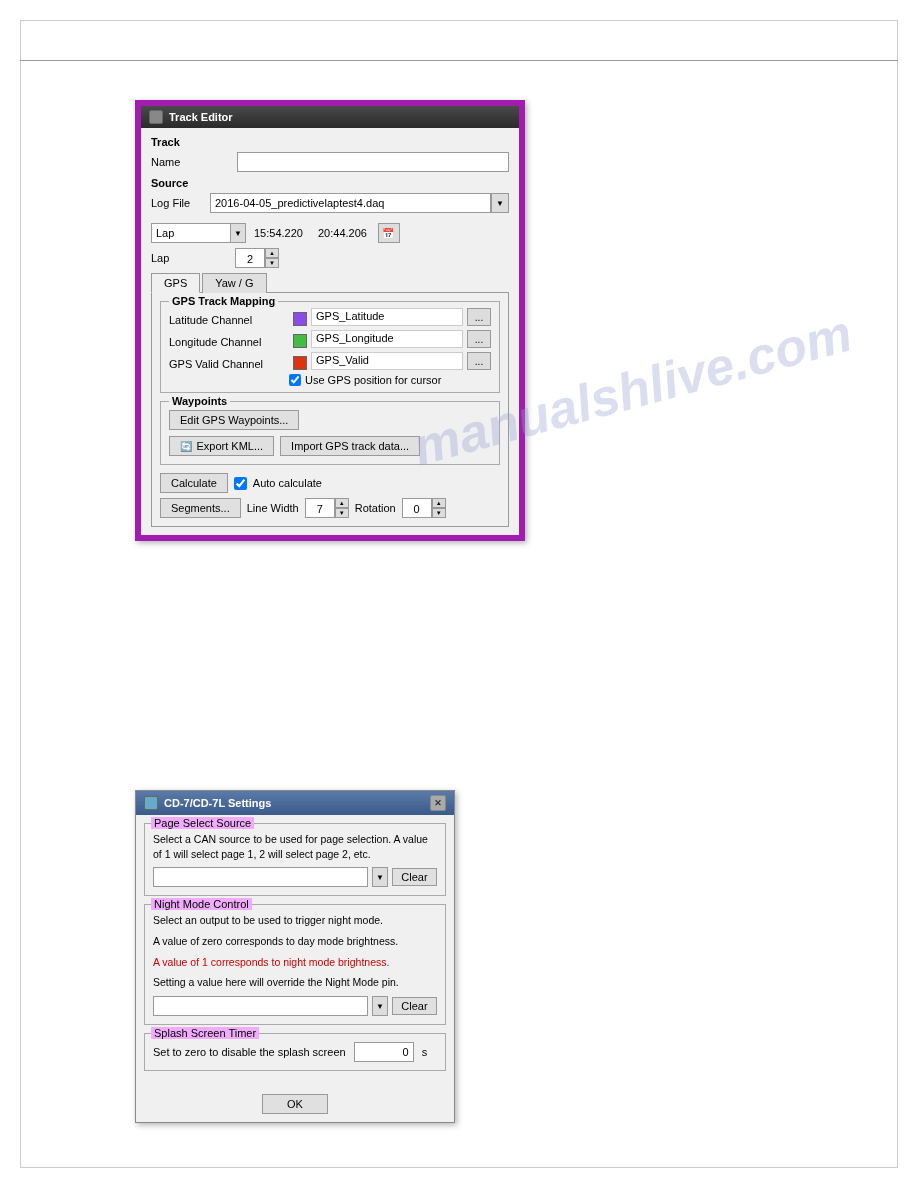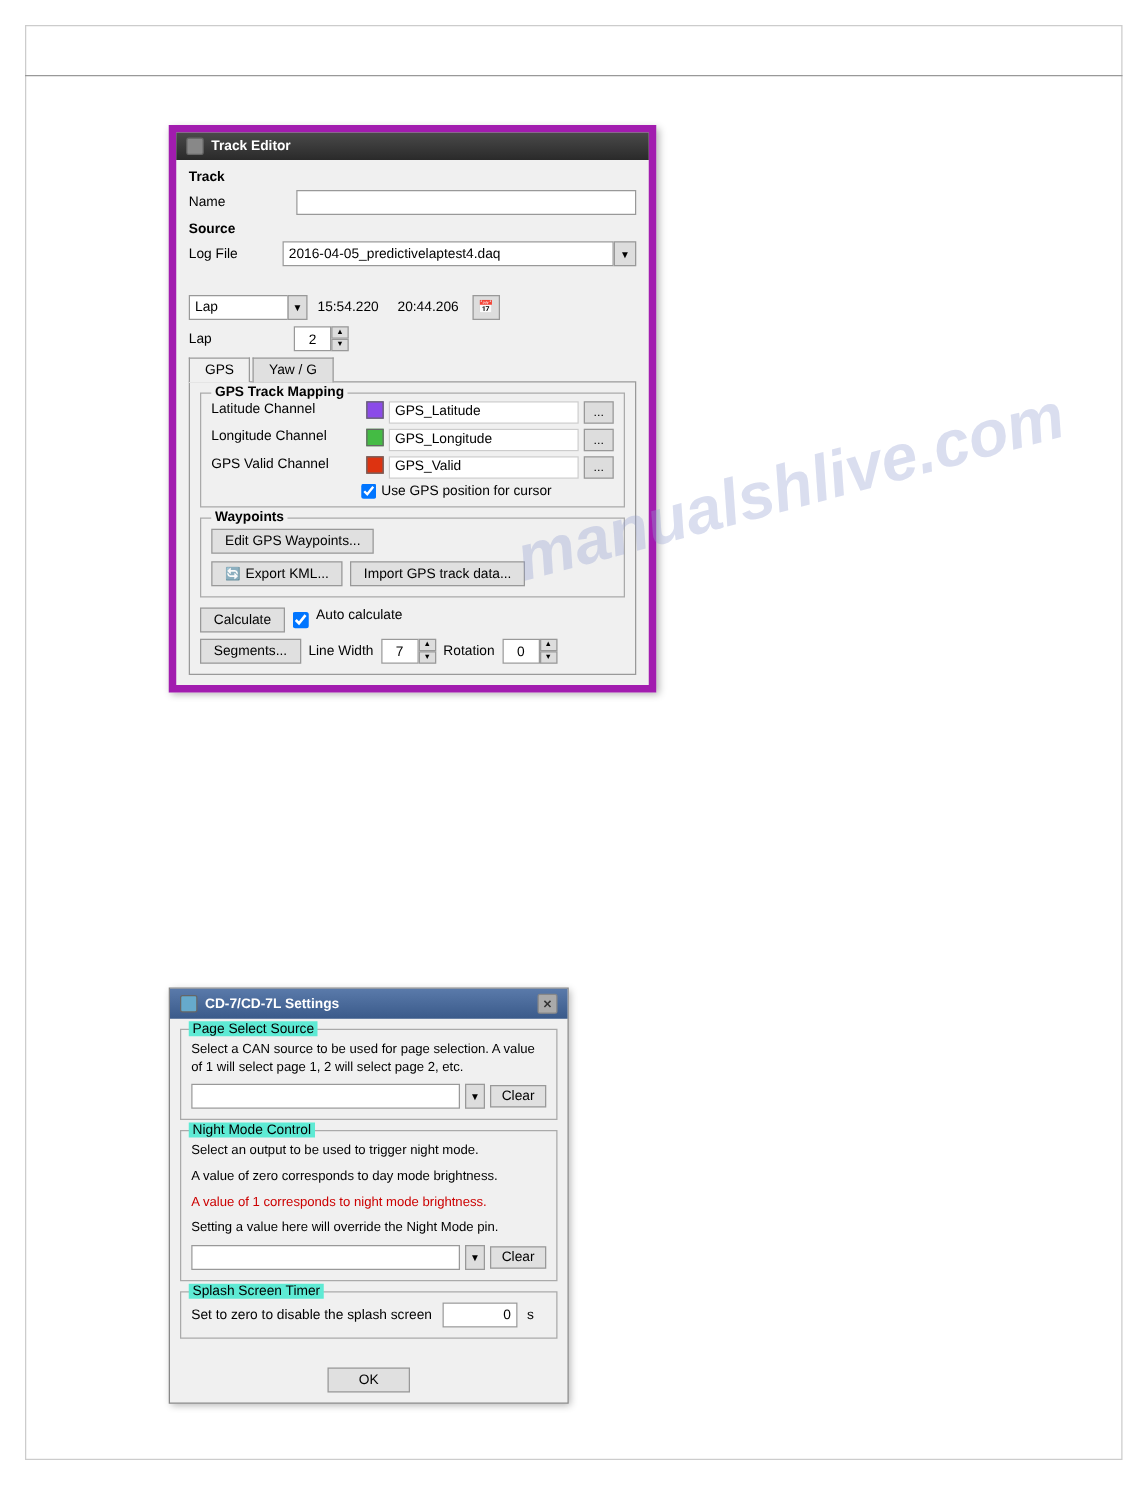--- a/index.html
+++ b/index.html
@@ -110,22 +110,22 @@
       border: 1px solid #999;
       display: flex; align-items: center; justify-content: center;
       font-size: 8px;
       cursor: pointer;
       margin-left: -1px;
     }
 
     .log-file-row {
       display: flex;
       align-items: center;
-      margin-bottom: 23px;
-      gap: 20px;
+      margin-bottom: 10px;
+      gap: 4px;
     }
 
     .log-file-label {
       font-size: 11px;
       min-width: 55px;
     }
 
     .log-file-btn {
       width: 18px; height: 20px;
       background: #ddd;
@@ -243,21 +243,21 @@
       top: -7px;
       left: 8px;
       background: #f0f0f0;
       padding: 0 3px;
       font-size: 11px;
       font-weight: bold;
     }
 
     .channel-row {
       display: flex;
-      align-items: flex-start;
+      align-items: flex-end;
       margin-bottom: 4px;
       gap: 4px;
     }
 
     .channel-label {
       min-width: 120px;
       font-size: 11px;
     }
 
     .color-swatch {
@@ -329,20 +329,21 @@
     }
 
     .btn-row {
       display: flex;
       gap: 6px;
       margin-top: 6px;
     }
 
     .bottom-controls {
       display: flex;
+      align-items: center;
       gap: 6px;
       margin-top: 6px;
       flex-wrap: wrap;
     }
 
     .segments-row {
       display: flex;
       align-items: center;
       gap: 6px;
       margin-top: 5px;
@@ -395,21 +396,21 @@
       border: 1px solid #aaa;
       padding: 8px;
       margin-bottom: 8px;
       position: relative;
     }
 
     .cd7-group-title {
       position: absolute;
       top: -7px;
       left: 6px;
-      background: #5eead4;
+      background: #f0abfc;
       padding: 0 3px;
       font-size: 11px;
     }
 
     .cd7-desc {
       font-size: 10.5px;
       color: #000;
       margin-bottom: 6px;
       line-height: 1.4;
     }

